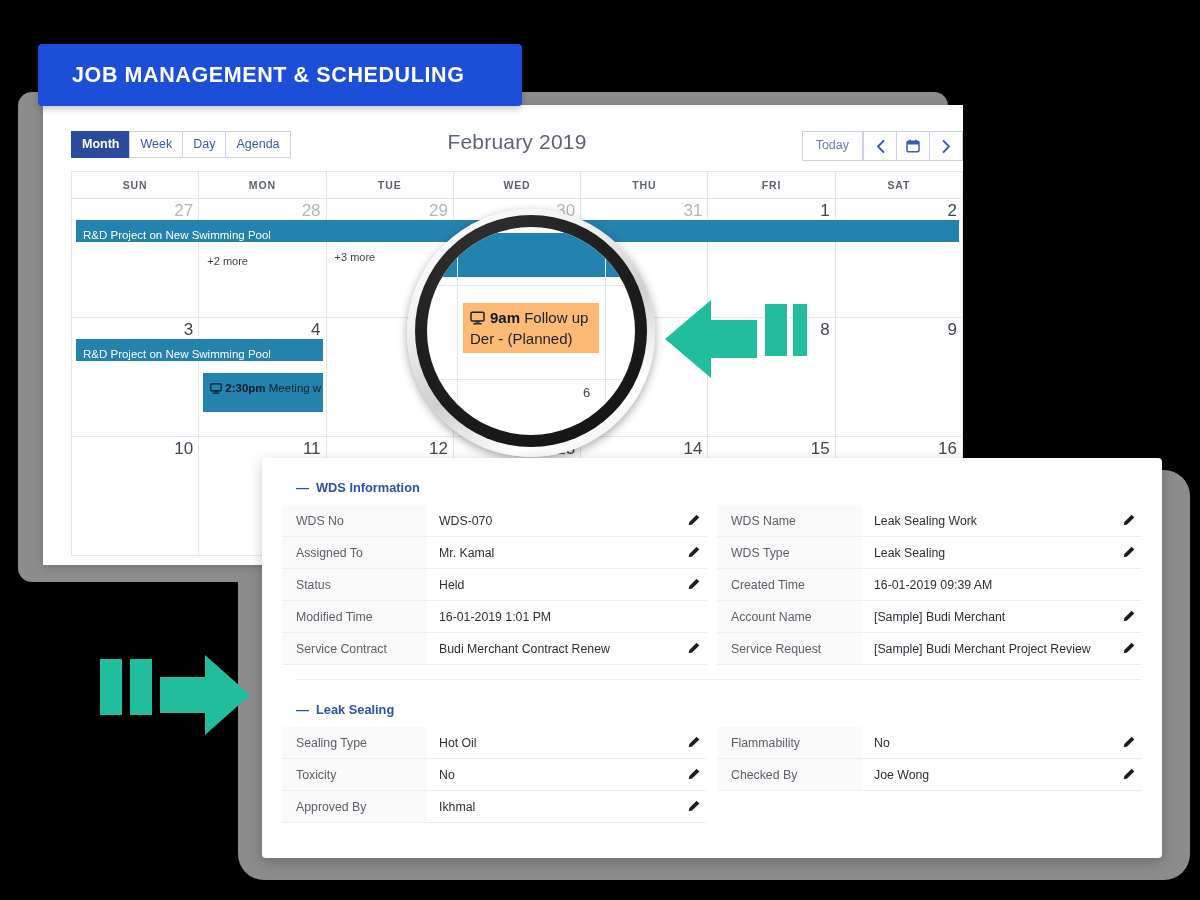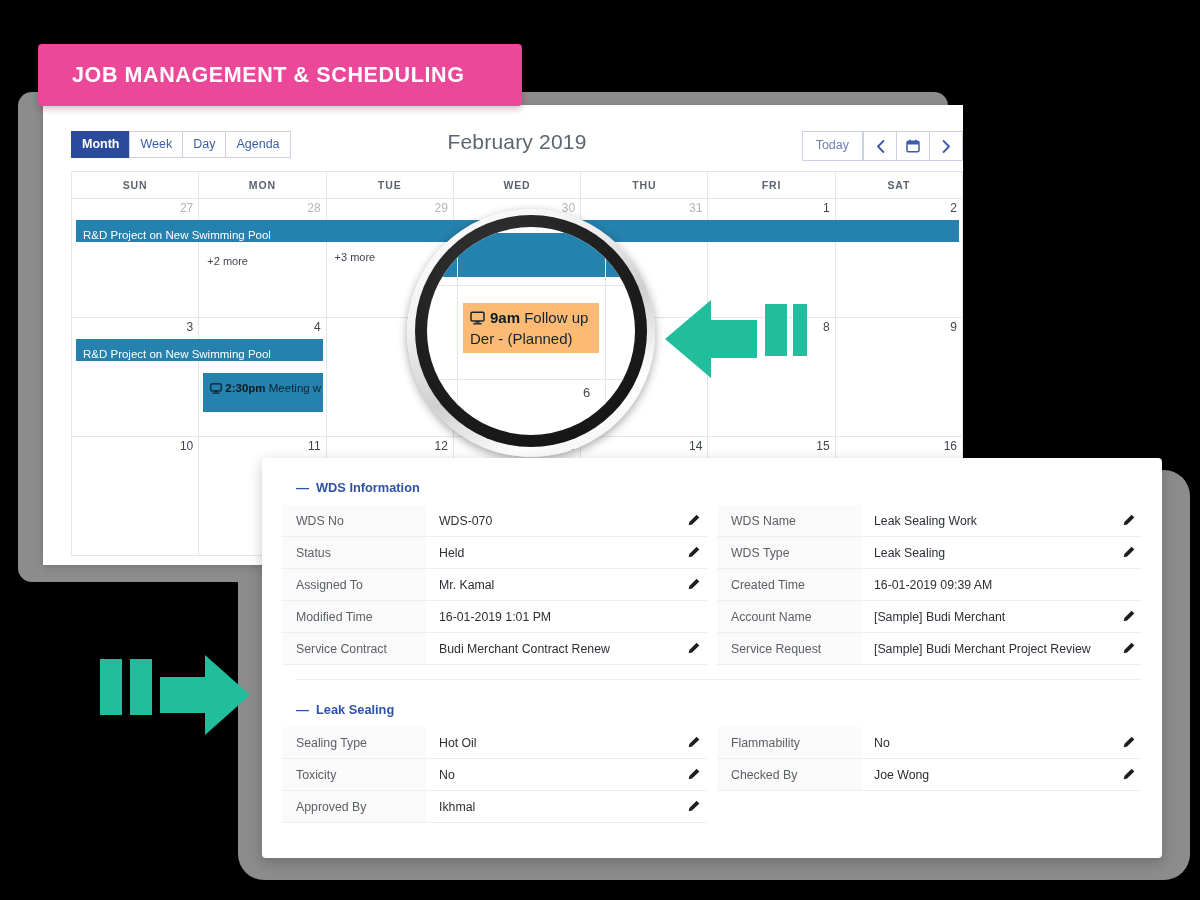--- a/index.html
+++ b/index.html
@@ -64,21 +64,21 @@
   .dow{
     border-right:1px solid #e3e6ea;border-bottom:1px solid #e3e6ea;
     text-align:center;font-size:10.5px;letter-spacing:.9px;color:#5c636d;
     padding:7px 0 7px;font-weight:600;background:#fff;
   }
   .week{position:relative;display:grid;grid-template-columns:repeat(7,1fr);}
   .daycell{
     border-right:1px solid #e3e6ea;border-bottom:1px solid #e3e6ea;
     min-height:118px;position:relative;background:#fff;
   }
-  .daynum{position:absolute;top:2px;right:5px;font-size:12px;color:#40464f;}
+  .daynum{position:absolute;top:2px;right:5px;font-size:17px;color:#40464f;}
   .daynum.muted{color:#b0b6bd;}
   .week .evt-layer{position:absolute;left:0;right:0;top:0;bottom:0;pointer-events:none;}
   .evt{
     position:absolute;background:#2581ad;color:#fff;
     font-size:11.5px;line-height:14px;padding:8px 7px;
     white-space:nowrap;overflow:hidden;box-sizing:border-box;
   }
   .more{position:absolute;font-size:11px;color:#40464f;}
   .evt .tm{font-weight:700;color:#0d1b24;}
   .evt .tx{color:#0f2430;}
@@ -115,21 +115,21 @@
   .lens-daynum{position:absolute;font-size:13px;color:#40464f;}
 
   
   .arrow-wrap{position:absolute;}
   .arrow-bar{position:absolute;background:#21bd9c;}
   .arrow-head svg{display:block;}
 
   
   #title-badge{
     position:absolute;left:38px;top:44px;width:484px;height:62px;
-    background:#ec4899;border-radius:4px 4px 4px 4px;
+    background:#1d4ed8;border-radius:4px 4px 4px 4px;
     display:flex;align-items:center;
     box-shadow:0 3px 7px rgba(0,0,0,.22);
   }
   #title-badge span{
     color:#fff;font-size:21.5px;font-weight:700;letter-spacing:.6px;
     padding-left:34px;
   }
 
   
   #detail-panel{
@@ -389,33 +389,33 @@
             <div class="fvalue">WDS-070</div>
             <div class="fedit">
                 <span class="pencil">
                   <svg width="13" height="13" viewBox="0 0 13 13">
                     <path d="M9.6 0.7l2.7 2.7-7.2 7.2-3.4.7.7-3.4z" fill="#1b1d21"></path>
                   </svg>
                 </span>
               </div>
           </div>
           <div class="frow">
+            <div class="flabel">Assigned To</div>
+            <div class="fvalue">Mr. Kamal</div>
+            <div class="fedit">
+                <span class="pencil">
+                  <svg width="13" height="13" viewBox="0 0 13 13">
+                    <path d="M9.6 0.7l2.7 2.7-7.2 7.2-3.4.7.7-3.4z" fill="#1b1d21"></path>
+                  </svg>
+                </span>
+              </div>
+          </div>
+          <div class="frow">
             <div class="flabel">Status</div>
             <div class="fvalue">Held</div>
-            <div class="fedit">
-                <span class="pencil">
-                  <svg width="13" height="13" viewBox="0 0 13 13">
-                    <path d="M9.6 0.7l2.7 2.7-7.2 7.2-3.4.7.7-3.4z" fill="#1b1d21"></path>
-                  </svg>
-                </span>
-              </div>
-          </div>
-          <div class="frow">
-            <div class="flabel">Assigned To</div>
-            <div class="fvalue">Mr. Kamal</div>
             <div class="fedit">
                 <span class="pencil">
                   <svg width="13" height="13" viewBox="0 0 13 13">
                     <path d="M9.6 0.7l2.7 2.7-7.2 7.2-3.4.7.7-3.4z" fill="#1b1d21"></path>
                   </svg>
                 </span>
               </div>
           </div>
           <div class="frow noedit">
             <div class="flabel">Modified Time</div>

